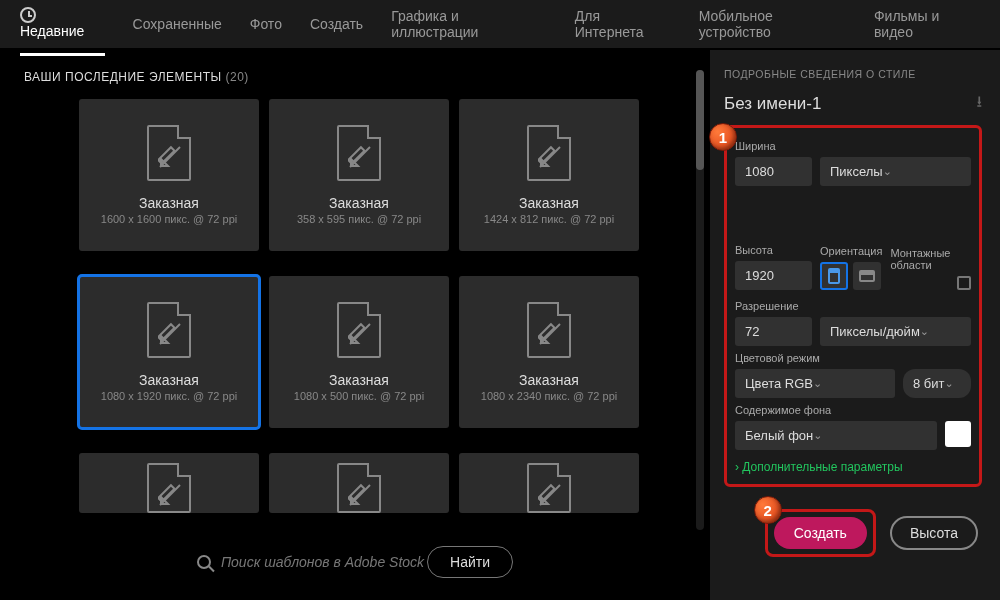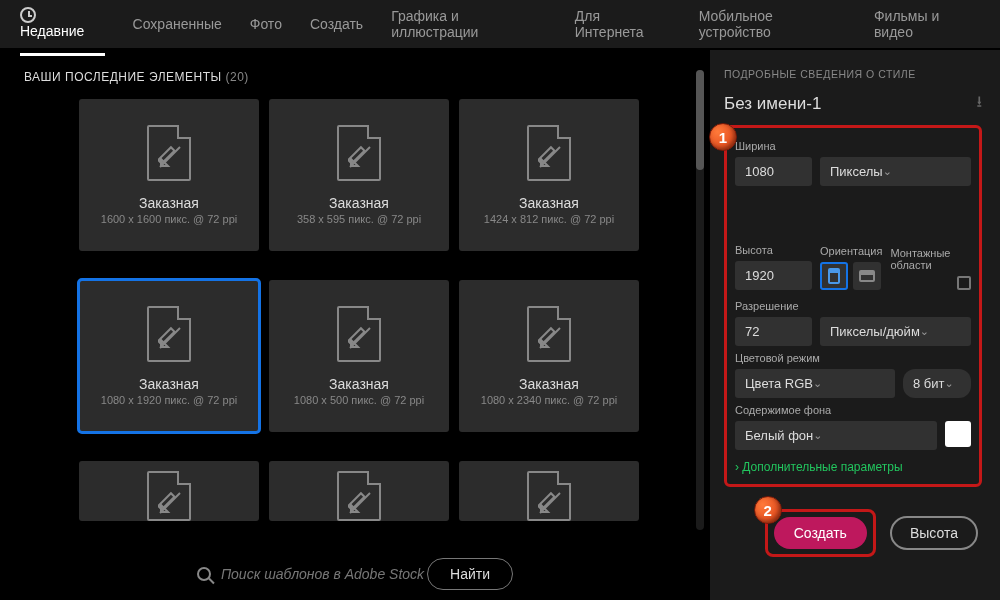--- a/index.html
+++ b/index.html
@@ -17,21 +17,21 @@
 .grid { display: flex; flex-wrap: wrap; gap: 10px; flex: 1; overflow: hidden; padding-left: 55px;}
 .card { width: 180px; height: 152px; background: #2c2c2c; border-radius: 3px; display: flex; flex-direction: column; align-items: center; justify-content: center; cursor: pointer; position: relative; }
 .card.selected { outline: 3px solid #1473e6; outline-offset: -1px; }
 .doc-icon { width: 44px; height: 56px; border: 2px solid #888; border-radius: 2px; position: relative; margin-bottom: 14px; }
 .doc-icon::before { content: ""; position: absolute; right: -2px; top: -2px; width: 12px; height: 12px; background: #2c2c2c; border-left: 2px solid #888; border-bottom: 2px solid #888; }
 .doc-icon svg { position: absolute; left: 9px; top: 18px; }
 .card-title { font-size: 14px; color: #ddd; }
 .card-sub { font-size: 11px; color: #888; margin-top: 2px; }
 .card.partial { height: 60px; overflow: hidden; justify-content: flex-start; padding-top: 10px;}
 .card.partial .doc-icon{ margin-bottom:0;}
-.search-row { display: flex; align-items: center; justify-content: center; gap: 3px; padding: 18px 0 10px 0;}
+.search-row { display: flex; align-items: center; justify-content: center; gap: 3px; padding: 18px 0 22px 0;}
 .search-box { display: flex; align-items: center; gap: 10px; color: #777; font-size: 14px; font-style: italic; }
 .search-icon { width: 14px; height: 14px; border: 2px solid #888; border-radius: 50%; position: relative; }
 .search-icon::after { content: ""; position: absolute; width: 7px; height: 2px; background: #888; right: -6px; bottom: -3px; transform: rotate(45deg); }
 .find-btn { border: 1px solid #777; border-radius: 20px; padding: 7px 22px; font-size: 14px; color: #ddd; cursor: pointer; text-align: center; }
 .scroll-track { width: 8px; background: #1b1b1b; border-radius: 4px; margin: 20px 6px 0 0; height: 460px; position: relative;}
 .scroll-thumb { position: absolute; top: 0; width: 8px; height: 100px; background: #555; border-radius: 4px;}
 .right { width: 290px; padding: 18px 18px 0 14px; background: #1b1b1b; display:flex; flex-direction:column;}
 .preset-title { font-size: 10.5px; color: #888; letter-spacing: .5px; margin-bottom: 10px; }
 .name-row { display: flex; align-items: center; justify-content: space-between; margin-bottom: 8px;}
 .doc-name { font-size: 17px; color: #ddd; }

